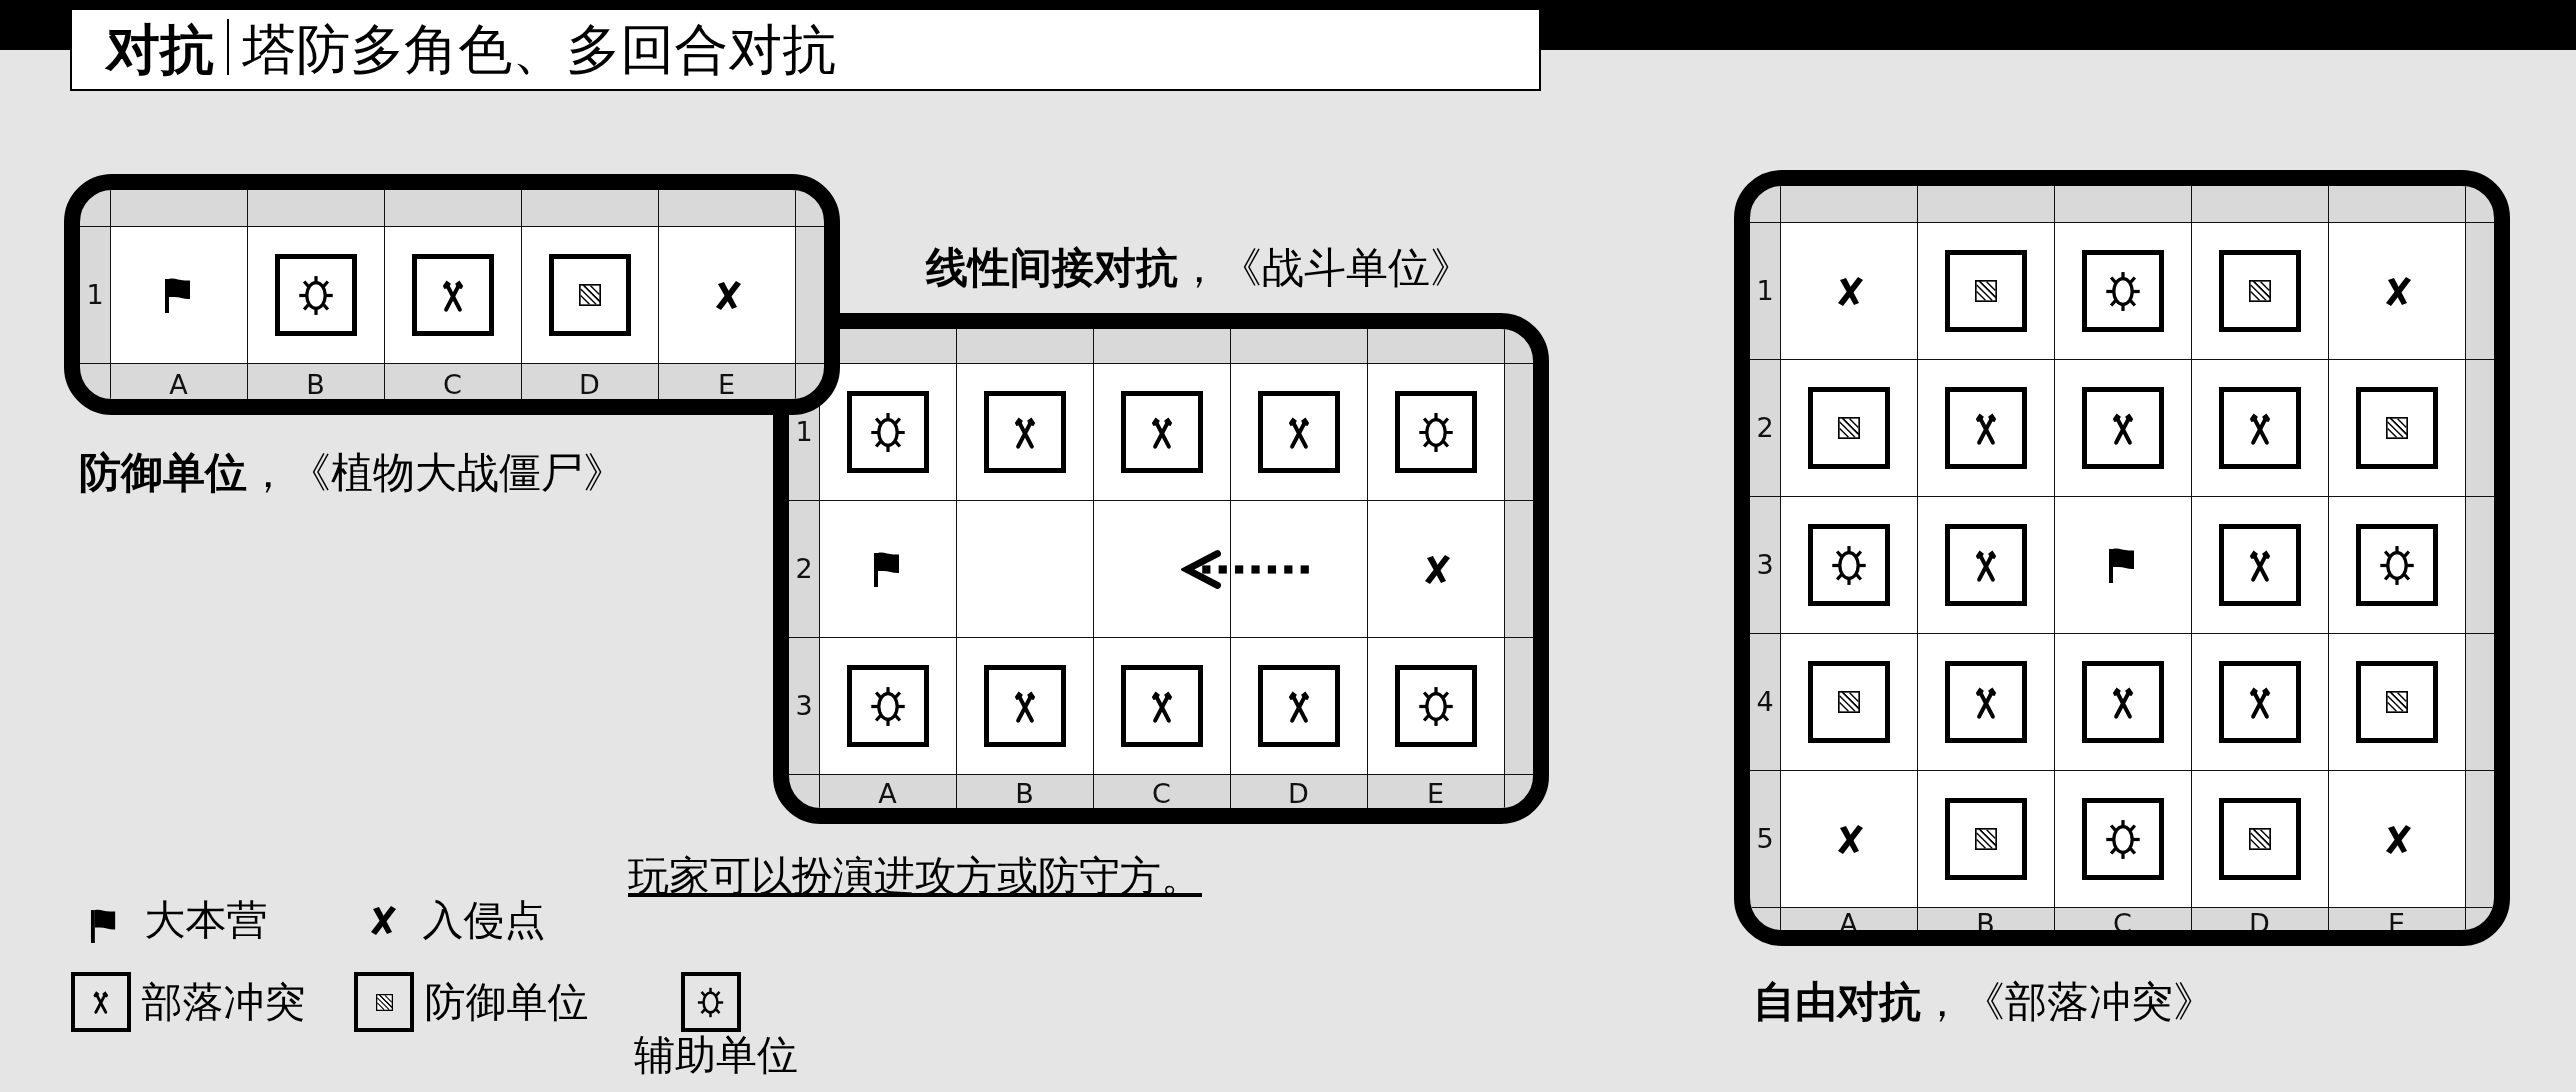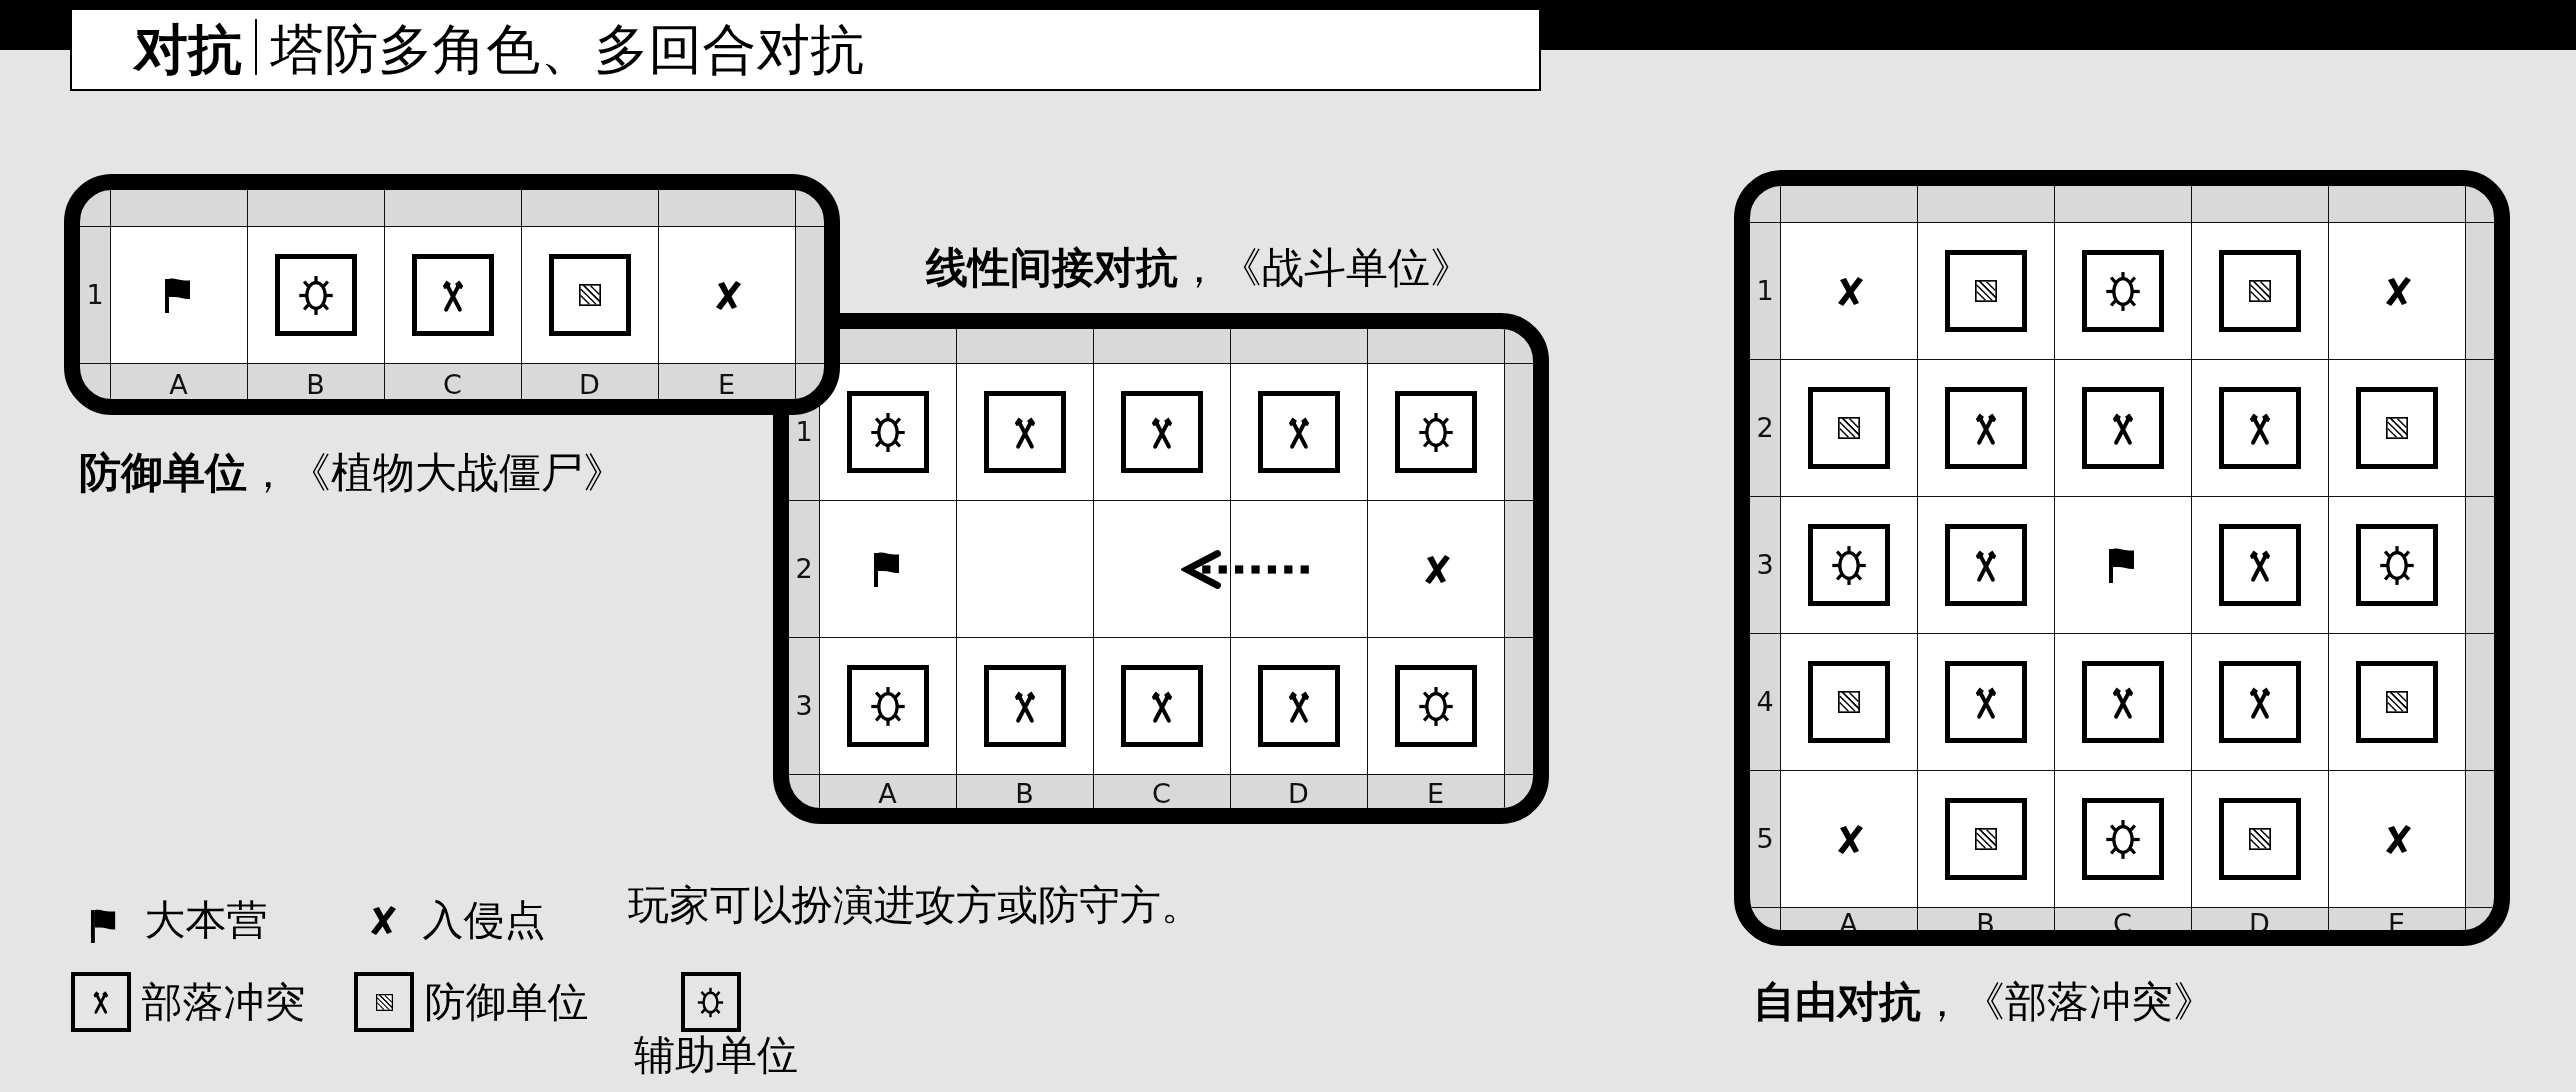--- a/index.html
+++ b/index.html
@@ -8,21 +8,21 @@
     background: #e5e5e5;
     font-family: "DejaVu Sans", "Liberation Sans", sans-serif;
     color: #000;
   }
   .topbar { position: absolute; left: 0; top: 0; width: 2576px; height: 50px; background: #000; }
   .title-box {
     position: absolute; left: 70px; top: 8.2px; width: 1467px; height: 79px;
     background: #fff; border: 2.9px solid #000;
   }
   .title-text {
-    position: absolute; left: 34px; top: 8.2px; font-size: 54px; line-height: 64px; white-space: nowrap; margin-left: 28px;
+    position: absolute; left: 34px; top: 8.2px; font-size: 54px; line-height: 64px; white-space: nowrap;
   }
   .title-text .b { font-weight: bold; }
   .title-text .sep { display: inline-block; width: 2.3px; height: 56px; background: #000; margin: 0 13px 0 13px; vertical-align: -7px; }
 
   .grid {
     position: absolute; box-sizing: border-box;
     border: 16px solid #000; border-radius: 48px;
     background: #d9d9d9; overflow: hidden;
   }
   .grid-inner { position: absolute; left: 0; top: 0; right: 0; bottom: 0; border-radius: 32px; overflow: hidden; }
@@ -664,21 +664,21 @@
 </div>
 <div class="legend-item" style="left:368px;top:897px;">
   <span style="display: inline-flex; width: 30px; height: 35px; margin-right: 24.6px; align-items: center; justify-content: center;">
       <svg width="28" height="31" viewBox="0 0 56 62">
         <path d="M8 8 L20 4 L46 54 L36 58 Z" fill="#000"></path>
         <path d="M44 2 L54 8 L14 60 L4 54 Z" fill="#000"></path>
       </svg>
     </span>
   <span>入侵点</span>
 </div>
-<div class="legend-item" style="left:628px;top:882px;">
+<div class="legend-item" style="left:628px;top:853px;text-decoration:underline;">
   <span>玩家可以扮演进攻方或防守方。</span>
 </div>
 
 <div class="legend-item" style="left:71px;top:972px;">
   <div class="legend-box">
       <span style="display: inline-flex; width: 35px; height: 35px; align-items: center; justify-content: center;">
         <svg width="21.6" height="25.5" viewBox="0 0 56 66">
       <g fill="#000">
         <path d="M9 16 L16 6 L24 12 L22 16 L44 58 C46 62 42 66 38 63 L16 21 L12 22 Z"></path>
         <path d="M47 16 L40 6 L32 12 L34 16 L12 58 C10 62 14 66 18 63 L40 21 L44 22 Z"></path>

